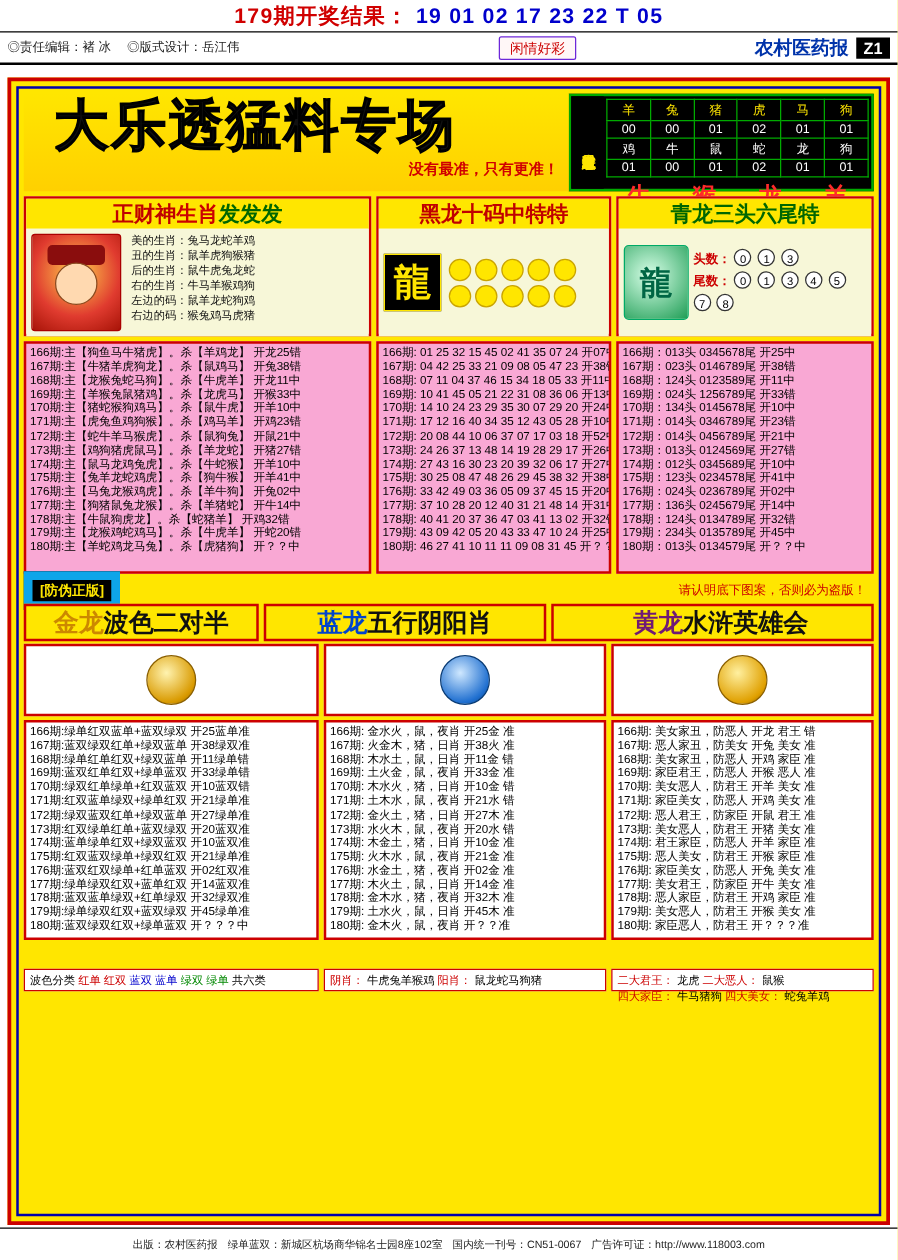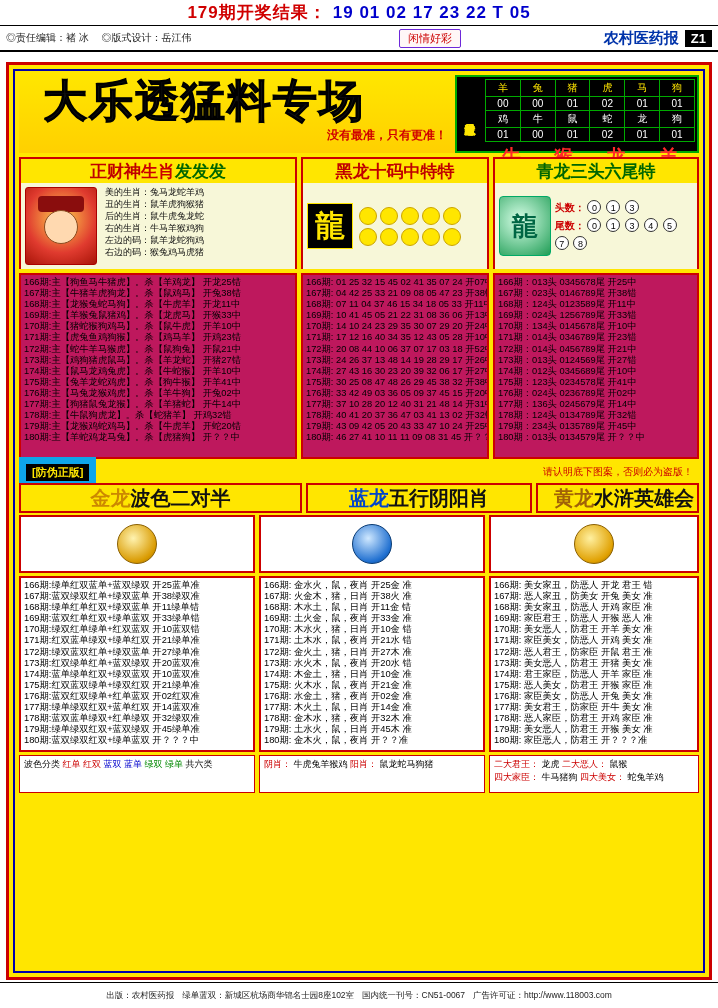--- a/index.html
+++ b/index.html
@@ -109,60 +109,60 @@
     background:radial-gradient(circle at 40% 40%, #d8ffe8, #1f9d55);
     display:flex; align-items:center; justify-content:center; color:#064; font-size:26px; font-weight:bold;
   }
   .qing-rows{ padding-left:4px; font-size:10px; line-height:18px; }
   .qing-rows .lbl{ color:#cc0000; font-weight:bold; }
   .mini{ display:inline-block; width:14px; height:14px; line-height:14px; text-align:center;
     border-radius:50%; border:1px solid #333; font-size:9px; margin-right:2px; background:#fff;}
 
   
   .data-row{ display:flex; gap:4px; margin-top:4px; height:186px; }
-  .data-col{ border:2px solid #cc0000; background:#be185d; padding:2px 3px; overflow:hidden; }
+  .data-col{ border:2px solid #cc0000; background:#f9a8d4; padding:2px 3px; overflow:hidden; }
   .data-col.c1{ width:278px; }
   .data-col.c2{ width:188px; }
   .data-col.c3{ flex:1; }
   .drow{ font-size:9.3px; line-height:11.1px; white-space:nowrap; color:#000; }
 
   
   .af{ margin-top:4px; height:18px; display:flex; align-items:center; }
   .af .tag{
     background:#000; color:#ffe600; font-size:11px; font-weight:bold; padding:1px 6px;
     border:7px solid #0ea5e9;
   }
   .af .warn{ flex:1; text-align:right; color:#cc0000; font-size:10px; padding-right:6px; }
 
   
   .b2-row{ display:flex; gap:4px; margin-top:2px; height:30px; }
   .b2{ display:flex; align-items:center; justify-content:center; border:2px solid #cc0000; background:#ffe600; }
-  .b2.x1{ width:283px; } .b2.x2{ width:226px; } .b2.x3{ flex:1; }
+  .b2.x1{ width:188px; } .b2.x2{ width:226px; } .b2.x3{ flex:1; }
   .b2 .t{ font-size:20px; font-weight:bold; }
-  .b2 .g{ color:#cc8800; } .b2 .bl{ color:#0044cc; } .b2 .yl{ color:#a16207;margin-left:13px; }
+  .b2 .g{ color:#cc8800; } .b2 .bl{ color:#0044cc; } .b2 .yl{ color:#701a75;margin-left:13px; }
   .b2 .blk{ color:#111; }
 
   .img-row{ display:flex; gap:4px; margin-top:2px; height:58px; }
   .imgbox{ border:2px solid #cc0000; background:#fff; display:flex; align-items:center; justify-content:center; }
   .imgbox.x1{ width:236px;} .imgbox.x2{ width:226px;} .imgbox.x3{ flex:1; }
   .coin{
     width:40px; height:40px; border-radius:50%;
     background:radial-gradient(circle at 40% 35%, #fff3b0, #d99a00 70%, #8a5f00);
     border:1px solid #8a5f00;
   }
   .coin.blue{ background:radial-gradient(circle at 40% 35%, #cfe8ff, #1f6fd0 70%, #083a73); border-color:#083a73; }
   .coin.gold2{ background:radial-gradient(circle at 40% 35%, #fff0a0, #e0a000 70%, #7a5200); }
 
   .data-row2{ display:flex; gap:4px; margin-top:3px; height:176px; }
   .data-col2{ border:2px solid #cc0000; background:#fff; padding:2px 3px; overflow:hidden; }
   .data-col2.x1{ width:236px;} .data-col2.x2{ width:226px;} .data-col2.x3{ flex:1; }
 
   
   .legend{ display:flex; gap:4px; margin-top:3px; height:38px; font-size:9px; }
-  .lg{ border:1px solid #cc0000; background:#fff; padding:2px 4px; }
+  .lg{ border:1px solid #cc0000; background:#fff; padding:2px 4px;margin-top:20px; }
   .lg.x1{ width:236px; } .lg.x2{ width:226px; } .lg.x3{ flex:1; }
   .lg .red{color:#cc0000;} .lg .blue{color:#0000cc;} .lg .green{color:#008800;}
 
   
   .riddle-row{ display:flex; gap:4px; margin-top:3px; height:112px; }
   .riddle-left{ width:404px; border:2px solid #cc0000; background:#000; position:relative; }
   .riddle-title{
     position:absolute; left:50%; top:4px; transform:translateX(-50%);
     font-size:30px; font-weight:bold; color:#ffe600; -webkit-text-stroke:1px #003;
     letter-spacing:3px;

